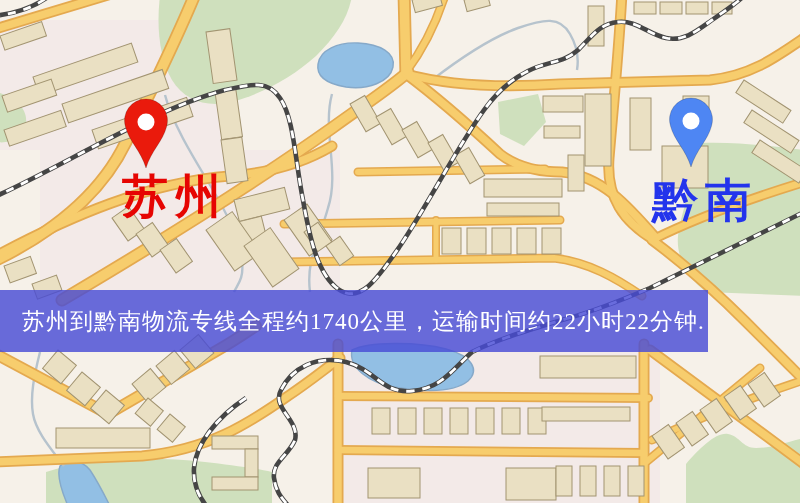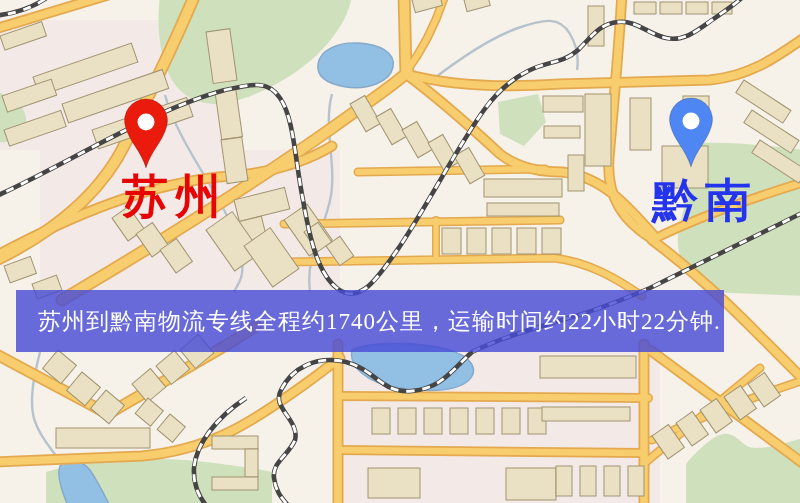--- a/index.html
+++ b/index.html
@@ -23,21 +23,21 @@
   .pin-origin .pin-body{fill:var(--pin-origin,#ea1a0c);}
   .pin-dest .pin-body{fill:var(--pin-dest,#4e86f3);}
   .pin-hole{fill:#fff;}
   .city-label{
     position:absolute;font-family:"Liberation Serif","DejaVu Serif",serif;
     font-weight:700;font-size:46px;line-height:1;letter-spacing:7px;white-space:nowrap;
   }
   .origin-label{left:82px;top:174px;color:var(--label-origin,#e60502);margin-left:40px;}
   .dest-label{left:635px;top:178px;color:var(--label-dest,#2334ec);margin-left:17px;}
   .banner{
-    position:absolute;left:16px;top:290px;width:708px;height:62px;
+    position:absolute;left:0;top:290px;width:708px;height:62px;
     background:var(--banner-bg,rgba(72,76,213,.82));
     display:flex;align-items:center;box-sizing:border-box;padding-left:22px;
   }
   .banner-text{
     color:var(--banner-text,#ffffff);font-size:23px;letter-spacing:1px;
     font-family:"Liberation Serif","DejaVu Serif",serif;white-space:nowrap;
   }
 </style>
 </head>
 <body>

